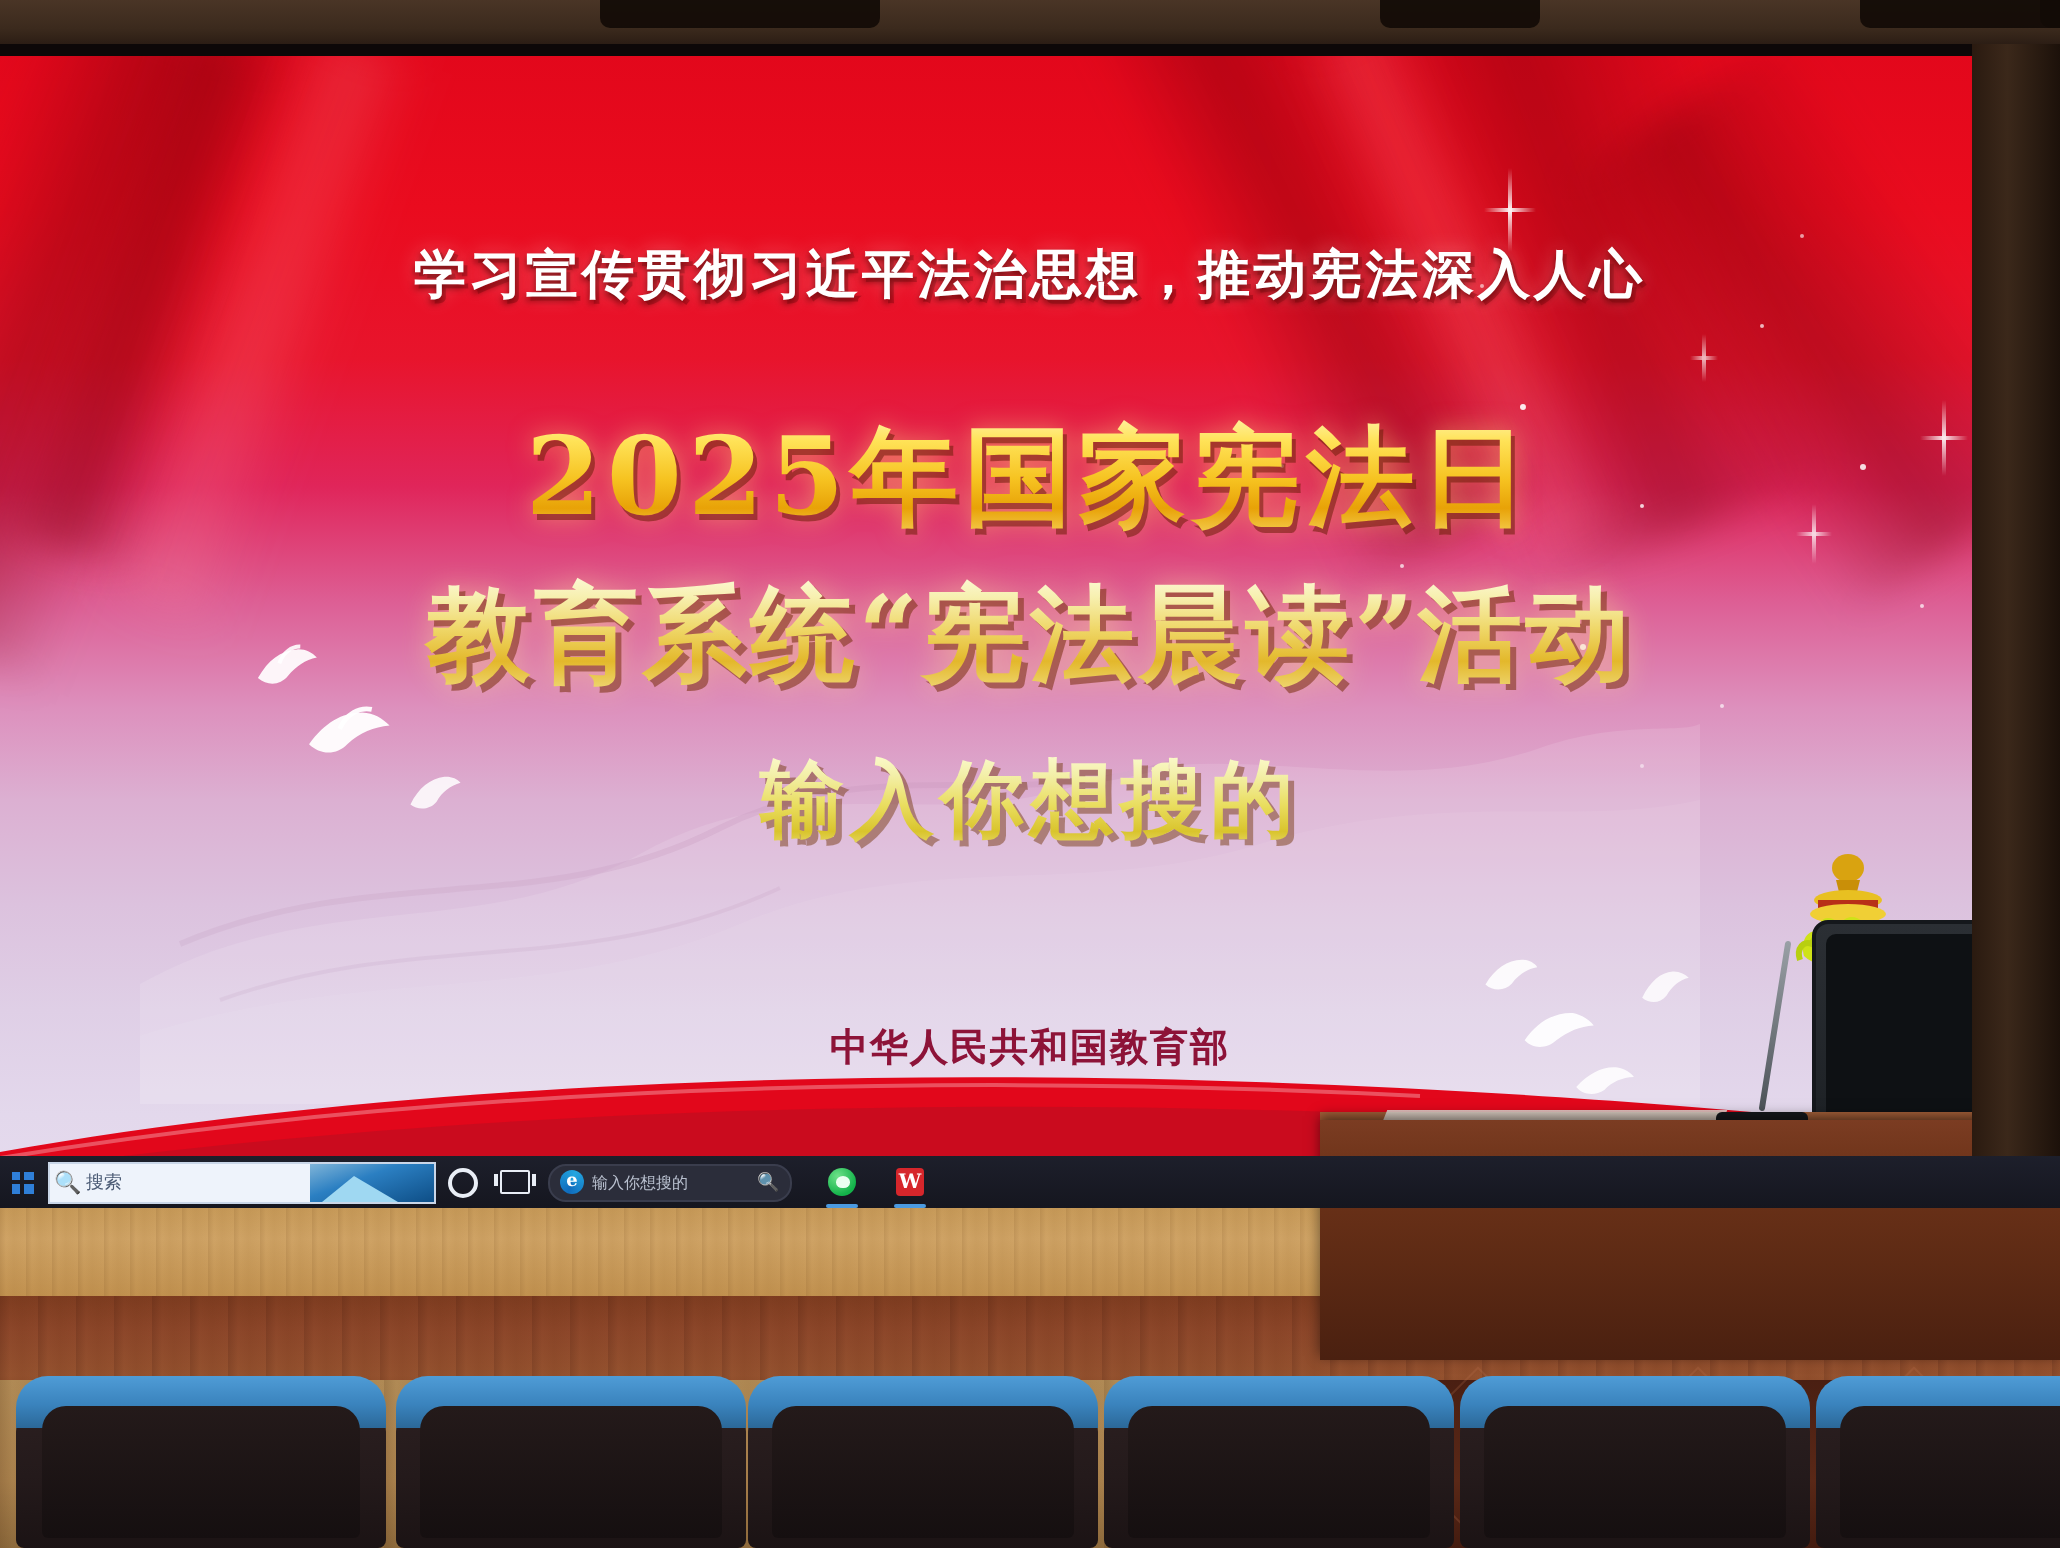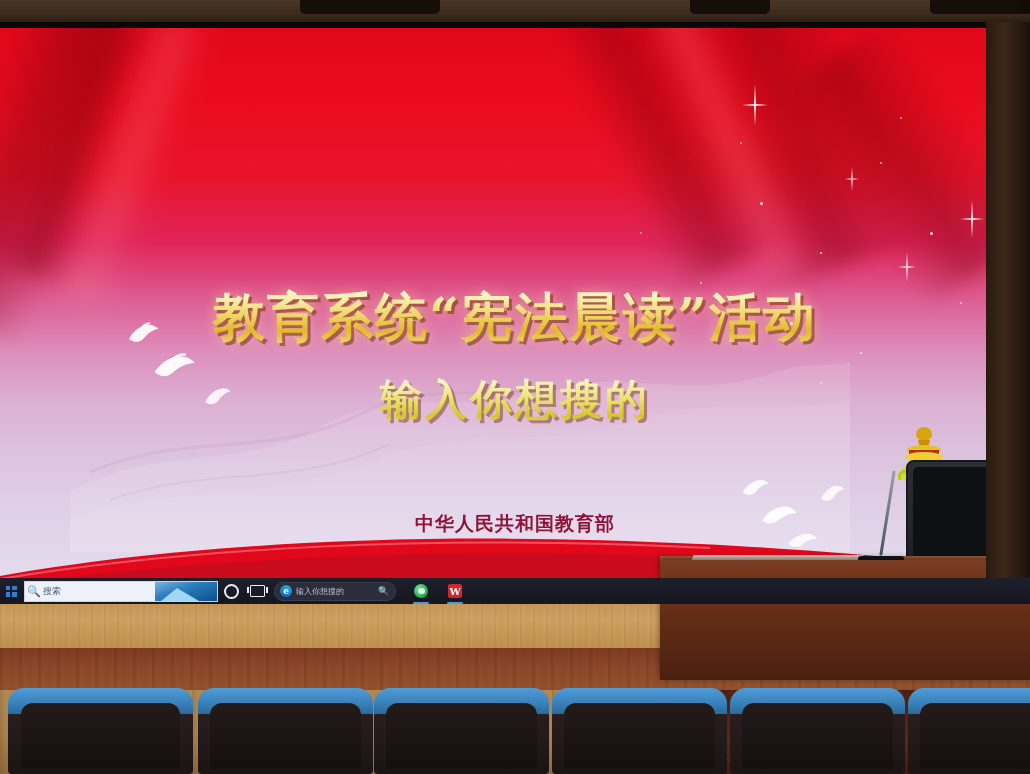--- a/index.html
+++ b/index.html
@@ -279,20 +279,22 @@
     </div>
 
     <div class="wave">
       <svg viewBox="0 0 1030 80" preserveAspectRatio="none">
         <path d="M0,52 C180,20 420,6 700,20 C860,28 960,40 1030,48 L1030,80 L0,80 Z" fill="#e2071b"></path>
         <path d="M0,62 C200,34 440,22 720,34 C880,42 970,52 1030,58 L1030,80 L0,80 Z" fill="#c20d20" opacity=".75"></path>
         <path d="M0,55 C190,24 430,10 710,24" fill="none" stroke="rgba(255,255,255,.30)" stroke-width="2"></path>
       </svg>
     </div>
 
+    <div class="headline">学习宣传贯彻习近平法治思想，推动宪法深入人心</div>
+    <div class="title1">2025年国家宪法日</div>
     <div class="title2">教育系统“宪法晨读”活动</div>
     <div class="title3">输入你想搜的</div>
     <div class="footer-org">中华人民共和国教育部</div>
   </div>
 
   <div class="taskbar">
     <div class="start-btn">
       <div class="win-logo">
           <i></i>
           <i></i>

